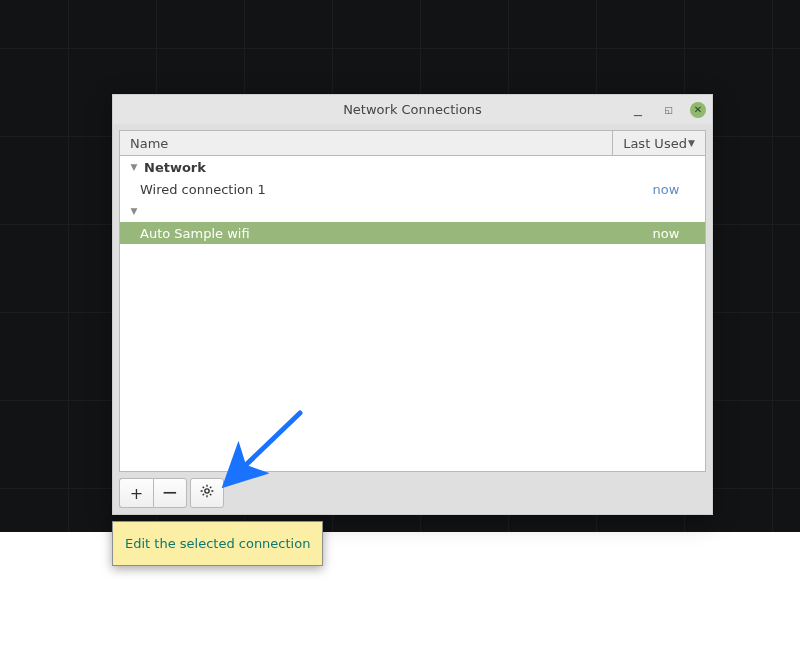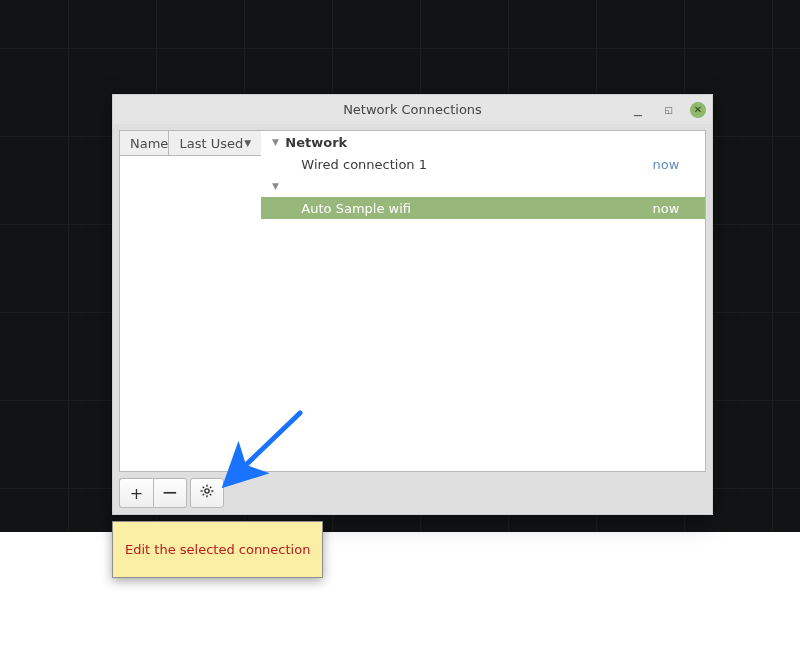--- a/index.html
+++ b/index.html
@@ -112,21 +112,21 @@
     flex-direction: column;
     gap: 6px;
   }
 
   
   .list-frame {
     flex: 1;
     background: var(--body-bg);
     border: 1px solid var(--col-border);
     display: flex;
-    flex-direction: row;
+    flex-direction: column;
     min-height: 0;
   }
   .list-header {
     height: 24px;
     display: flex;
     border-bottom: 1px solid var(--col-border);
     font-size: 13px;
     color: #4b4b4b;
     background: #efefef;
   }
@@ -166,21 +166,21 @@
     gap: 4px;
   }
   .row.group .expander {
     font-size: 9px;
     color: #8b8b8b;
     width: 12px;
     display: inline-flex;
     justify-content: center;
   }
   .row.item {
-    padding-left: 40px;
+    padding-left: 20px;
   }
   .row .label {
     flex: 1;
   }
   .row .last {
     width: 92px;
     text-align: center;
     padding-left: 14px;
     color: var(--link-blue);
     font-size: 13px;
@@ -222,23 +222,23 @@
   .tool-btn.minus span { font-size: 20px; margin-top:-3px;}
   .gear-svg { width:16px; height:16px; }
 
   
   .tooltip {
     position: absolute;
     left: 112px;
     top: 521px;
     background: var(--tooltip-bg);
     border: 1px solid var(--tooltip-border);
-    padding: 20px 12px;
-    font-size: 13px;
-    color: #b91c1c;
+    padding: 14px 12px;
+    font-size: 13px;
+    color: #0f766e;
     box-shadow: 0 3px 10px rgba(0,0,0,0.35);
   }
 
   
   .arrow {
     position: absolute;
     left: 205px;
     top: 405px;
     pointer-events: none;
   }

